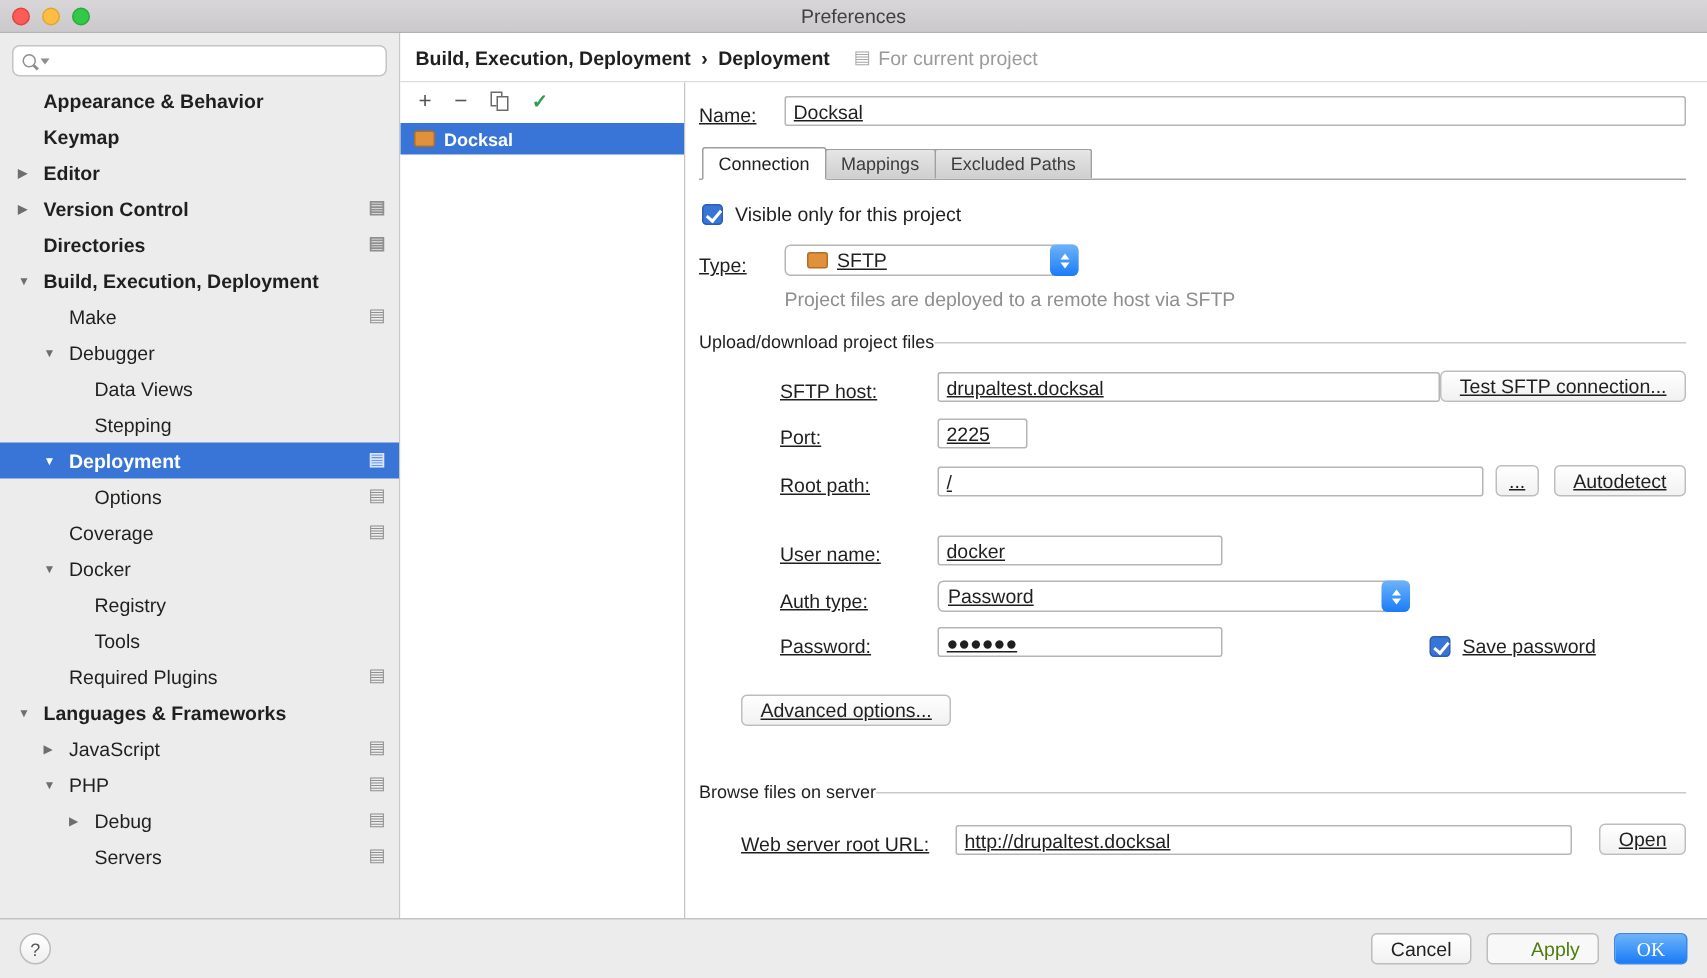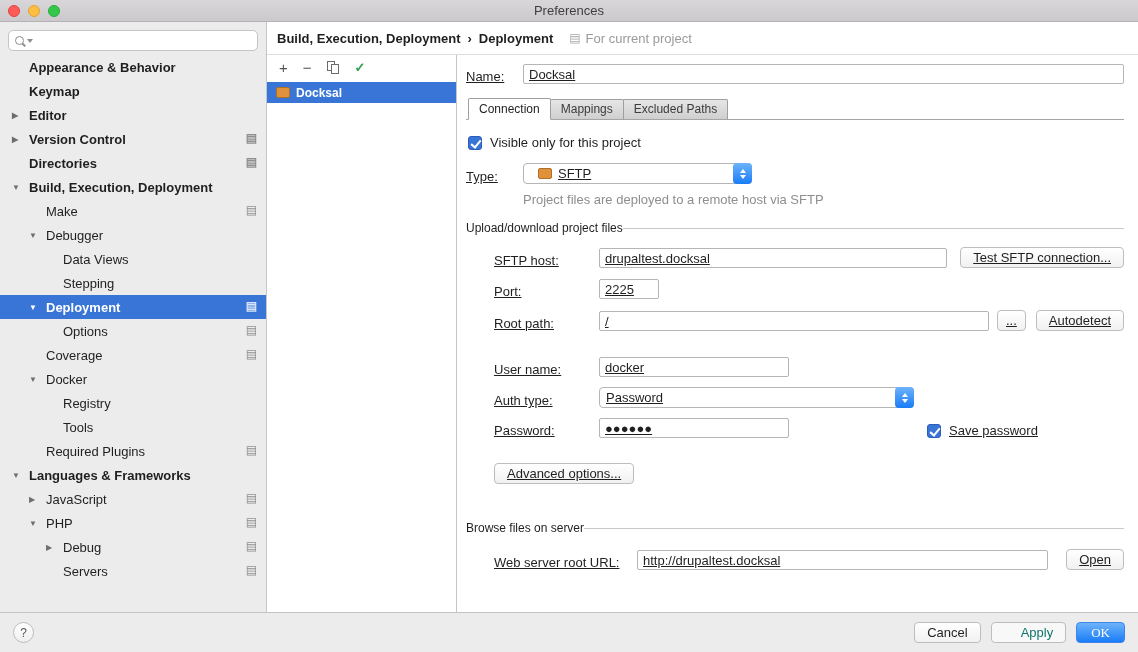--- a/index.html
+++ b/index.html
@@ -67,21 +67,21 @@
   .server-list{flex:1;padding-top:2px;}
   .server-item{height:21px;display:flex;align-items:center;gap:6px;padding-left:9px;font-size:12px;color:#1f1f1f;}
   .server-item.selected{background:var(--accent);color:#fff;font-weight:bold;}
   .sftp-chip{width:14px;height:11px;flex:0 0 14px;background:var(--sftp);border:1px solid #b06f24;border-radius:2px;}
 
   
   .form-panel{flex:1;padding:9px 14px 0 9px;font-size:13px;color:#1f1f1f;overflow:hidden;background:#fff;}
   .row{display:flex;align-items:flex-end;text-decoration:underline;}
   .lbl{white-space:nowrap;}
   .lbl.w57{width:57px;flex:0 0 57px;}
-  .lbl.w105{width:105px;flex:0 0 105px;}
+  .lbl.w105{width:105px;flex:0 0 105px;margin-left:26px;}
   .lbl.w143{width:143px;flex:0 0 143px;}
   .text-input{height:20px;border:1px solid #b5b5b5;border-radius:2px;font-size:13px;padding:0 5px;
     font-family:inherit;color:#1f1f1f;background:#fff;outline:none;}
   .grow{flex:1;min-width:0;}
 
   .tabs-row{margin-top:13px;display:flex;align-items:flex-end;height:23px;border-bottom:1px solid #a5a5a5;padding-left:2px;}
   .tab{height:20px;line-height:18px;padding:0 10px;font-size:12px;border:1px solid #9f9f9f;border-bottom:none;
     background:linear-gradient(#e6e6e6,#cfcfcf);color:#3c3c3c;margin-right:-1px;border-radius:2px 2px 0 0;}
   .tab.active{background:#fff;height:22px;line-height:20px;margin-bottom:-1px;border-bottom:1px solid #fff;color:#1f1f1f;}
 
@@ -108,21 +108,21 @@
   .push-button.dots{padding:0 8px;}
 
   .save-pw{margin-left:138px;display:flex;align-items:center;gap:8px;}
 
   
   .footer{height:40px;flex:0 0 40px;background:#ececec;border-top:1px solid #c3c3c3;
     display:flex;align-items:center;padding:0 13px;}
   .help-btn{width:21px;height:21px;border-radius:50%;background:linear-gradient(#ffffff,#efefef);
     border:1px solid #bdbdbd;display:flex;align-items:center;justify-content:center;font-size:12px;color:#555;}
   .footer-buttons{margin-left:auto;display:flex;gap:10px;}
-  .btn-apply{color:#0f766e;background:#f8f8f8;padding-left:29px;}
+  .btn-apply{color:#4d7c0f;background:#f8f8f8;padding-left:29px;}
   .btn-ok{background:linear-gradient(var(--ok-start),var(--ok-end));color:#fff;border:1px solid #3c86ea;padding:0 14px;font-family:Liberation Serif, serif;}
 </style>
 </head>
 <body>
 
 <div class="window">
 
   <div class="titlebar">
     <div class="traffic">
       <span class="tl red"></span>
@@ -289,21 +289,21 @@
             <span class="tab">Excluded Paths</span>
           </div>
 
           <div class="cb-row">
             <span class="cb"></span>
             <span>Visible only for this project</span>
           </div>
 
           <div class="row mt13">
             <span class="lbl w57">Type:</span>
-            <div class="dropdown" style="width:229px;padding-left:14px;">
+            <div class="dropdown" style="width:196px;padding-left:14px;">
               <span class="sftp-chip"></span>
               <span>SFTP</span>
               <span class="dd-stepper">
                 <span class="tri-up"></span>
                   <span class="tri-down"></span>
               </span>
             </div>
           </div>
 
           <div class="help-text">Project files are deployed to a remote host via SFTP</div>

